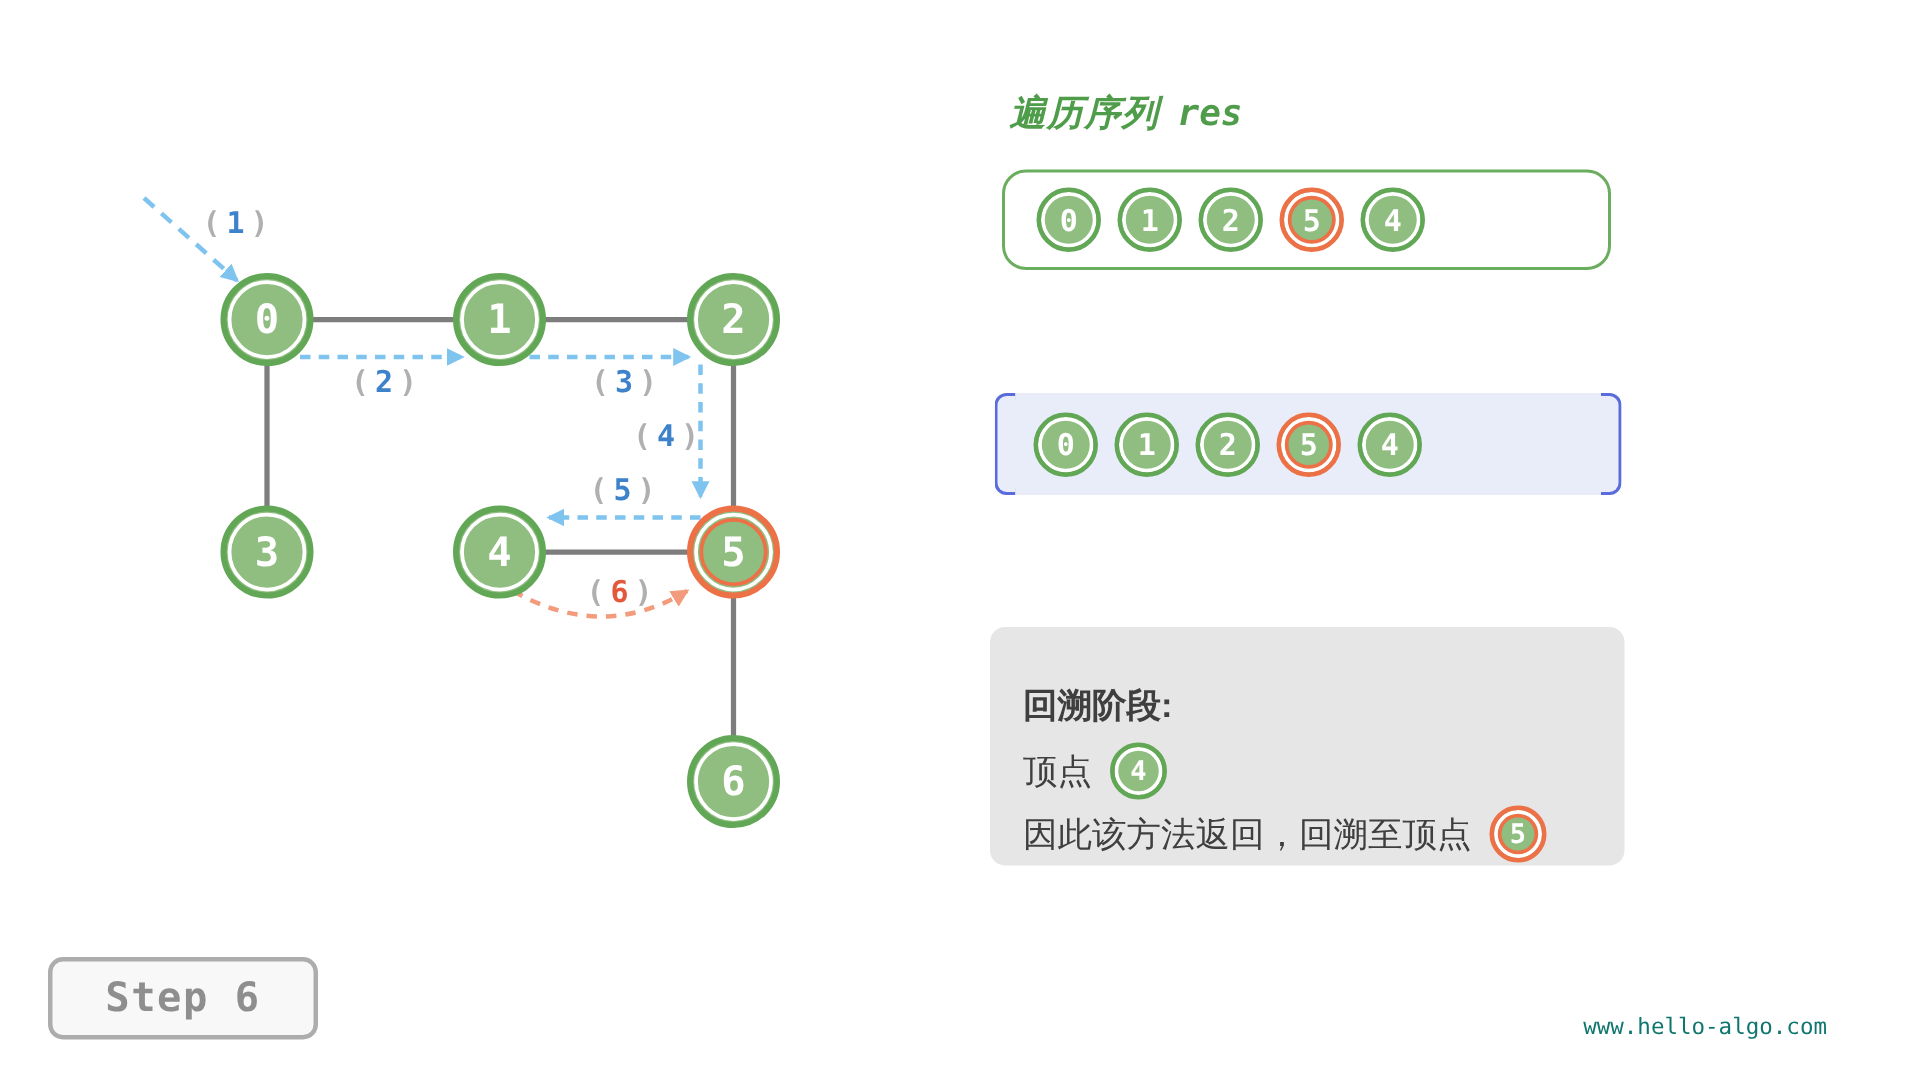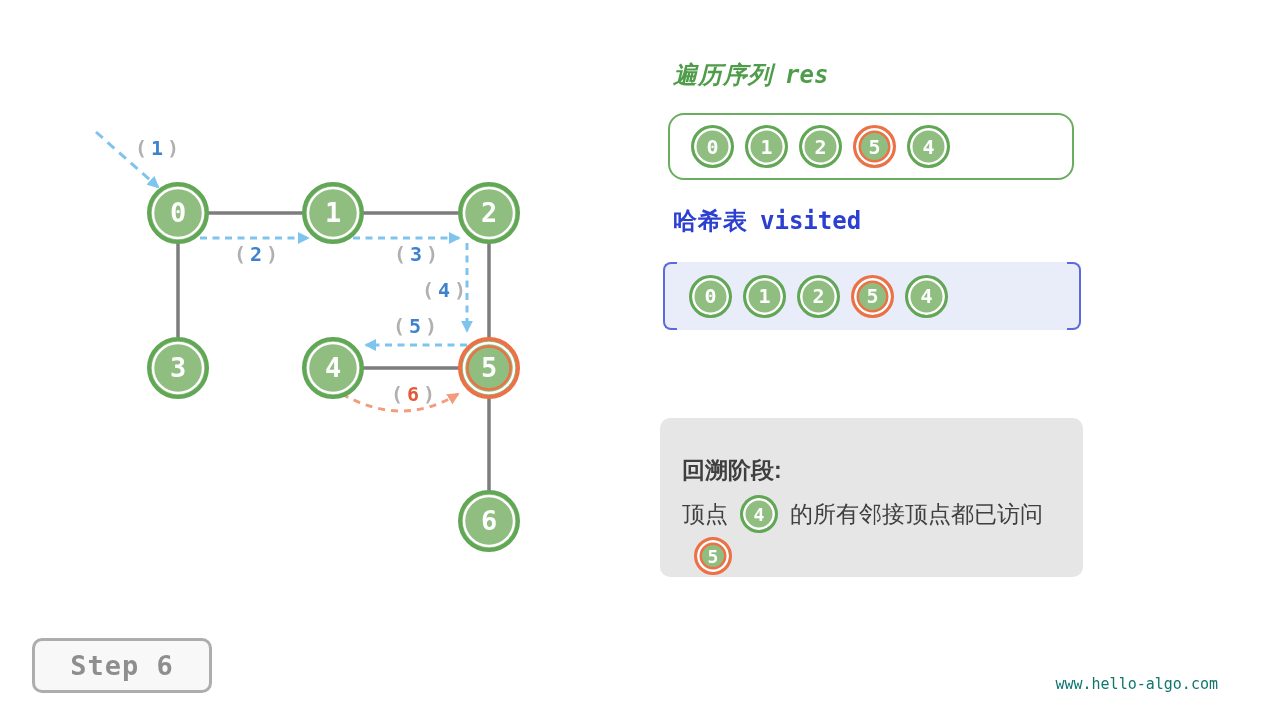--- a/index.html
+++ b/index.html
@@ -165,41 +165,38 @@
     <span>遍历序列</span><span class="code">res</span>
   </div>
   <div class="seq-box">
     <div class="chip">0</div>
     <div class="chip">1</div>
     <div class="chip">2</div>
     <div class="chip hl">5</div>
     <div class="chip">4</div>
   </div>
 
-  <div class="panel-title blue">
-    <span>哈希表</span><span class="code">visited</span>
-  </div>
   <div class="visited-box">
     <div class="bracket left"></div>
     <div class="bracket right"></div>
     <div class="chip">0</div>
     <div class="chip">1</div>
     <div class="chip">2</div>
     <div class="chip hl">5</div>
     <div class="chip">4</div>
   </div>
 
   <div class="info-box">
     <div class="info-row first">回溯阶段:</div>
     <div class="info-row">
       <span>顶点</span>
       <span class="chip info-chip">4</span>
-      <span>的所有邻接顶点都已访问</span>
     </div>
     <div class="info-row">
+      <span>因此该方法返回，回溯至顶点</span>
       <span class="chip hl info-chip">5</span>
     </div>
   </div>
 
   <div class="step-badge">Step 6</div>
   <div class="watermark">www.hello-algo.com</div>
 
 </div>
 
 </body></html>

